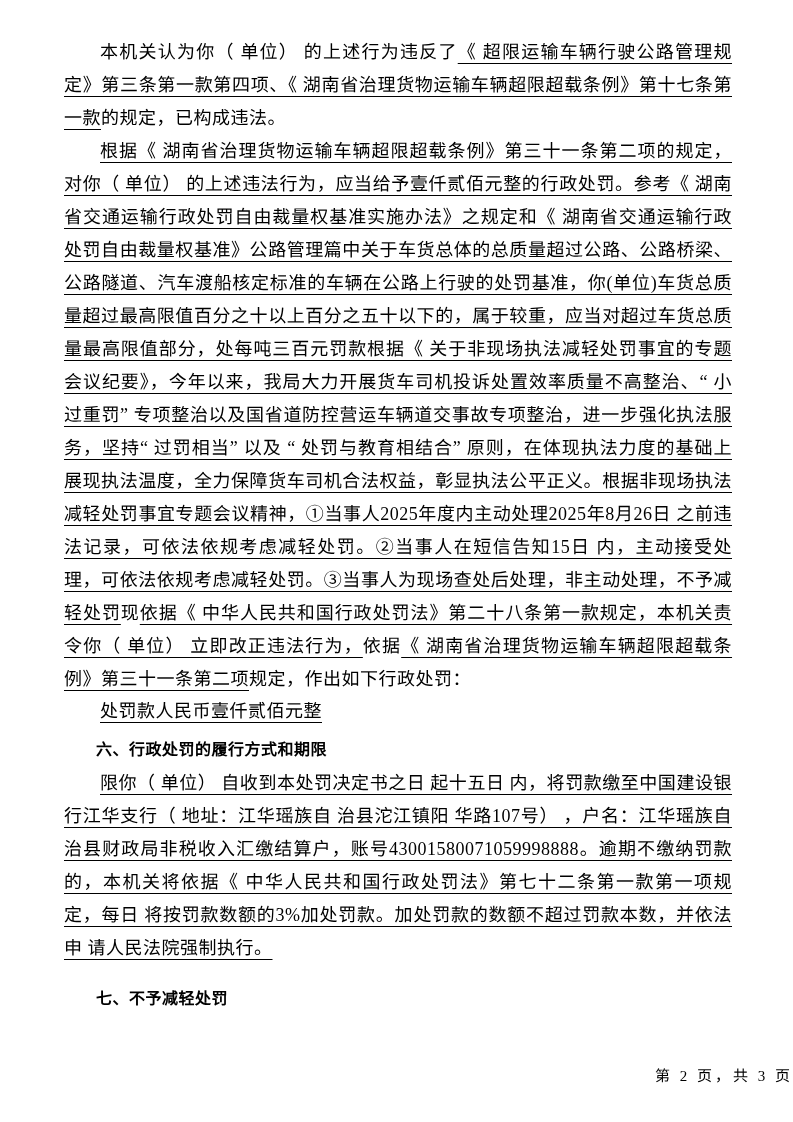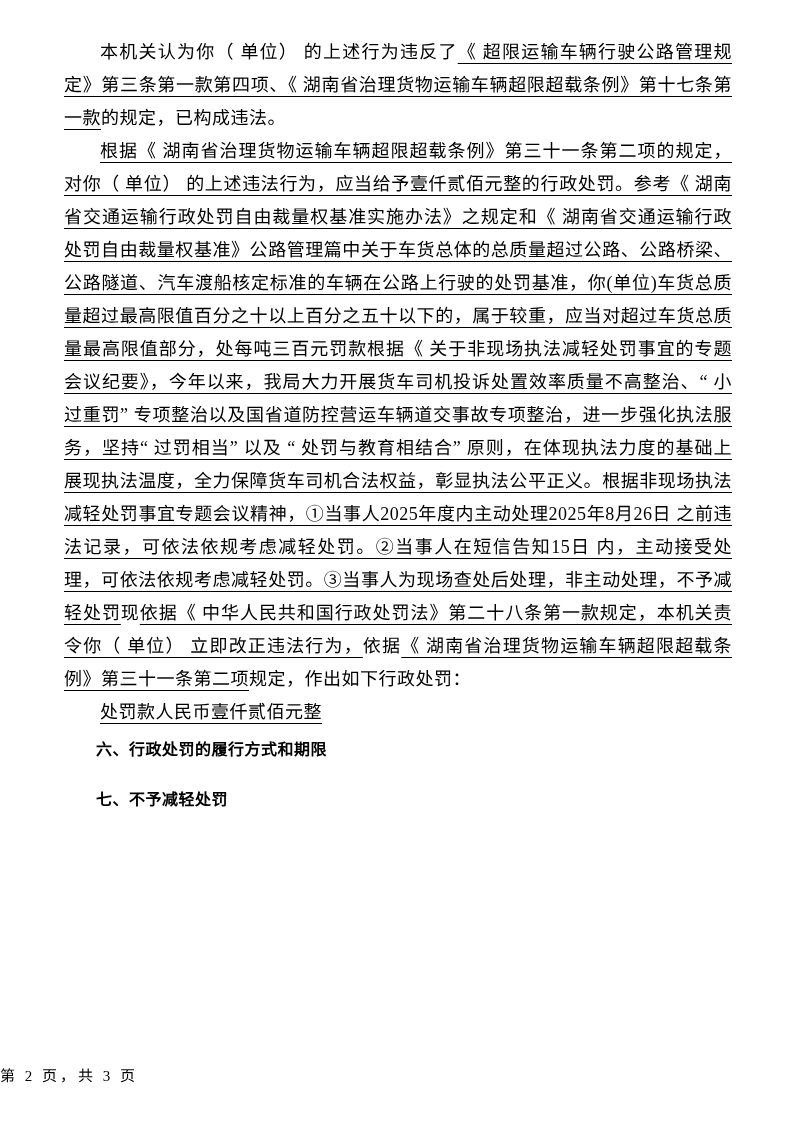--- a/index.html
+++ b/index.html
@@ -41,46 +41,48 @@
     text-indent: 2em;
     font-weight: bold;
     font-size: 16px;
   }
   .heading.gap-top {
     margin-top: 17px;
   }
   .penalty-line {
     margin: 0;
     text-indent: 2em;
+    font-family: Liberation Mono, monospace;
   }
   .page-footer {
     position: absolute;
     top: 1056px;
     left: 0;
     width: 100%;
-    text-align: left;
+    text-align: right;
     font-size: 15px;
     letter-spacing: 3px;
     color: #000000;
   }
 </style>
 </head>
 <body>
 
 <div class="page">
   <div class="content">
 
     <p class="para"><span>本机关认为你（ 单位） 的上述行为违反了</span><span class="u">《 超限运输车辆行驶公路管理规定》第三条第一款第四项、《 湖南省治理货物运输车辆超限超载条例》第十七条第一款</span><span>的规定，已构成违法。</span></p>
 
     <p class="para"><span class="u">根据《 湖南省治理货物运输车辆超限超载条例》第三十一条第二项的规定，对你（ 单位） 的上述违法行为，应当给予壹仟贰佰元整的行政处罚。参考《 湖南省交通运输行政处罚自由裁量权基准实施办法》之规定和《 湖南省交通运输行政处罚自由裁量权基准》公路管理篇中关于车货总体的总质量超过公路、公路桥梁、公路隧道、汽车渡船核定标准的车辆在公路上行驶的处罚基准，你(单位)车货总质量超过最高限值百分之十以上百分之五十以下的，属于较重，应当对超过车货总质量最高限值部分，处每吨三百元罚款根据《 关于非现场执法减轻处罚事宜的专题会议纪要》，今年以来，我局大力开展货车司机投诉处置效率质量不高整治、“ 小过重罚” 专项整治以及国省道防控营运车辆道交事故专项整治，进一步强化执法服务，坚持“ 过罚相当” 以及 “ 处罚与教育相结合” 原则，在体现执法力度的基础上展现执法温度，全力保障货车司机合法权益，彰显执法公平正义。根据非现场执法减轻处罚事宜专题会议精神，①当事人2025年度内主动处理2025年8月26日 之前违法记录，可依法依规考虑减轻处罚。②当事人在短信告知15日 内，主动接受处理，可依法依规考虑减轻处罚。③当事人为现场查处后处理，非主动处理，不予减轻处罚</span><span>现</span><span class="u">依据《 中华人民共和国行政处罚法》第二十八条第一款规定，本机关责令你（ 单位） 立即改正违法行为，</span><span>依据</span><span class="u">《 湖南省治理货物运输车辆超限超载条例》第三十一条第二项</span><span>规定，作出如下行政处罚：</span></p>
 
     <p class="penalty-line"><span class="u">处罚款人民币壹仟贰佰元整</span></p>
 
     <p class="heading">六、行政处罚的履行方式和期限</p>
 
+    <p class="para"><span class="u">限你（ 单位） 自收到本处罚决定书之日 起十五日 内，将罚款缴至中国建设银行江华支行（ 地址：江华瑶族自 治县沱江镇阳 华路107号） ，户名：江华瑶族自 治县财政局非税收入汇缴结算户，账号43001580071059998888。逾期不缴纳罚款的，本机关将依据《 中华人民共和国行政处罚法》第七十二条第一款第一项规定，每日 将按罚款数额的3%加处罚款。加处罚款的数额不超过罚款本数，并依法申 请人民法院强制执行。</span></p>
 
     <p class="heading gap-top">七、不予减轻处罚</p>
 
 
   </div>
 
   <div class="page-footer">第 2 页，共 3 页</div>
 </div>
 
 </body></html>

